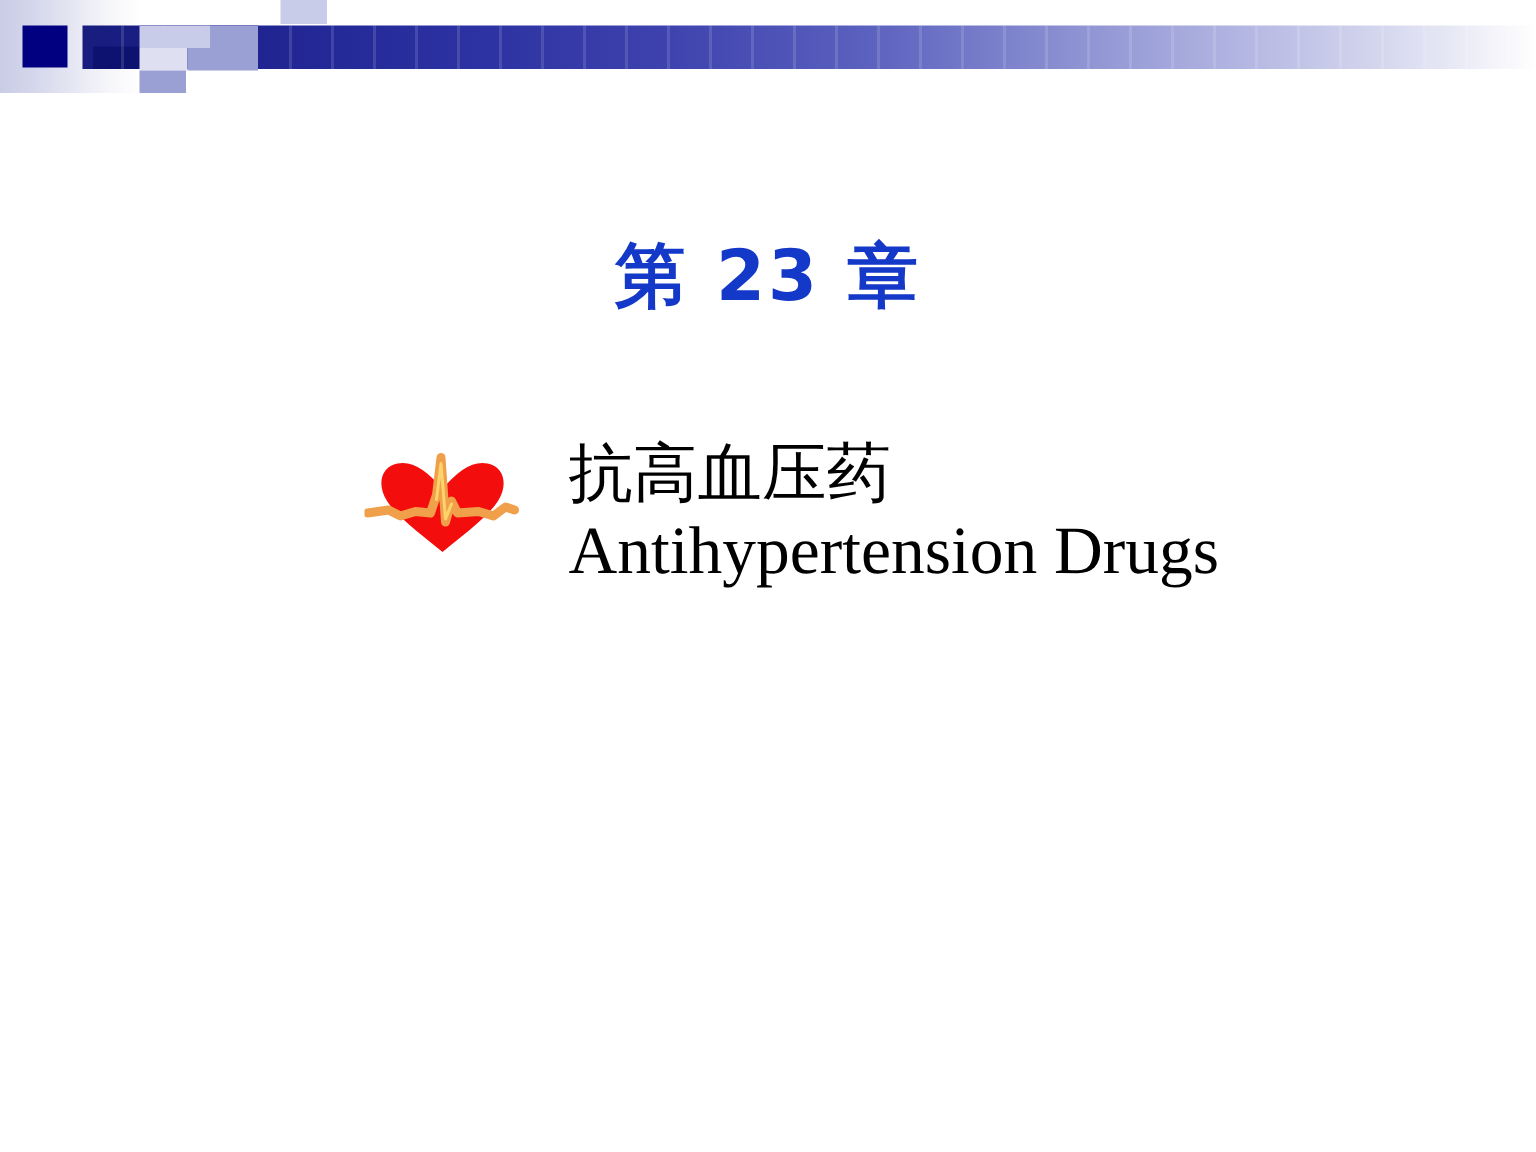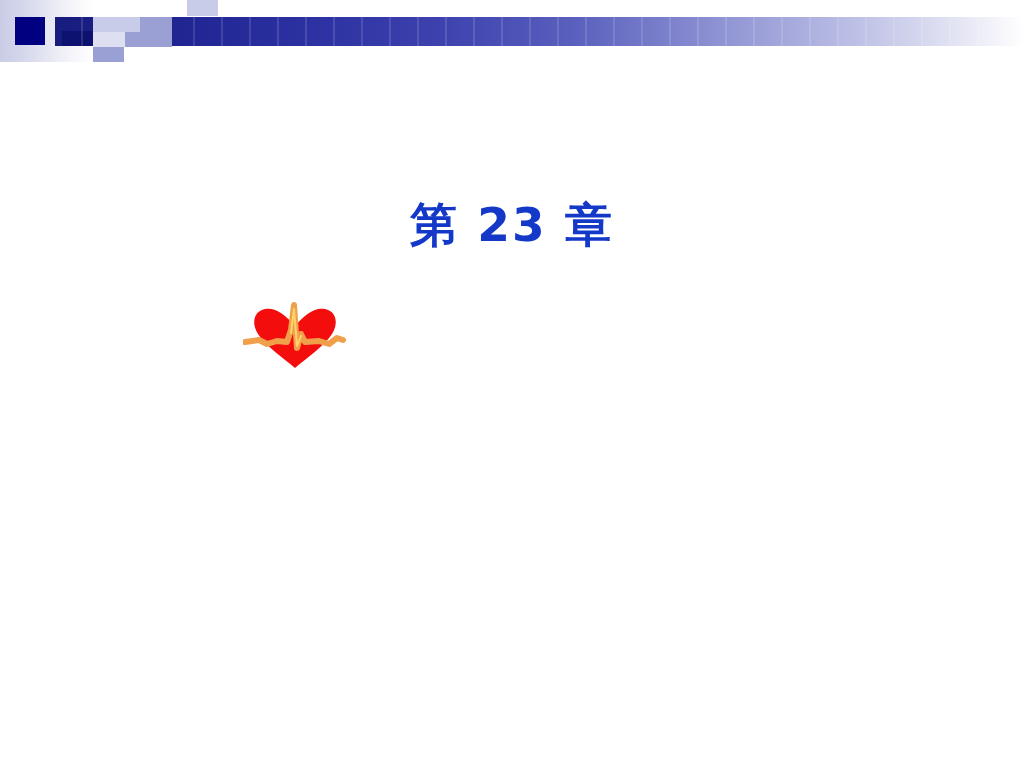--- a/index.html
+++ b/index.html
@@ -113,21 +113,20 @@
     top: 158px;
     width: 1024px;
     text-align: center;
     font-family: "DejaVu Sans", "Liberation Sans", sans-serif;
     font-weight: bold;
     font-size: 47px;
     line-height: 1.15;
     color: #1438C8;
     letter-spacing: 2px;
     white-space: nowrap;
-    margin-top: 40px;
   }
 
   
   #body-block {
     position: absolute;
     left: 243px;
     top: 292px;
     width: 760px;
     display: flex;
     align-items: flex-start;
@@ -212,16 +211,20 @@
                L 58 34
                L 62 42
                L 76 41
                L 86 44
                L 94 38
                L 100 40" fill="none" stroke="#F0A04B" stroke-width="6" stroke-linecap="round" stroke-linejoin="round"></path>
 
       <path d="M48 33 L 51 9 L 54 46 L 58 36" fill="none" stroke="#FFD36B" stroke-width="2" stroke-linecap="round" stroke-linejoin="round"></path>
     </svg>
 
+    <div id="subtitle-block">
+      <div class="subtitle-cn">抗高血压药</div>
+      <div class="subtitle-en">Antihypertension Drugs</div>
+    </div>
 
   </div>
 
 </div>
 
 </body></html>

